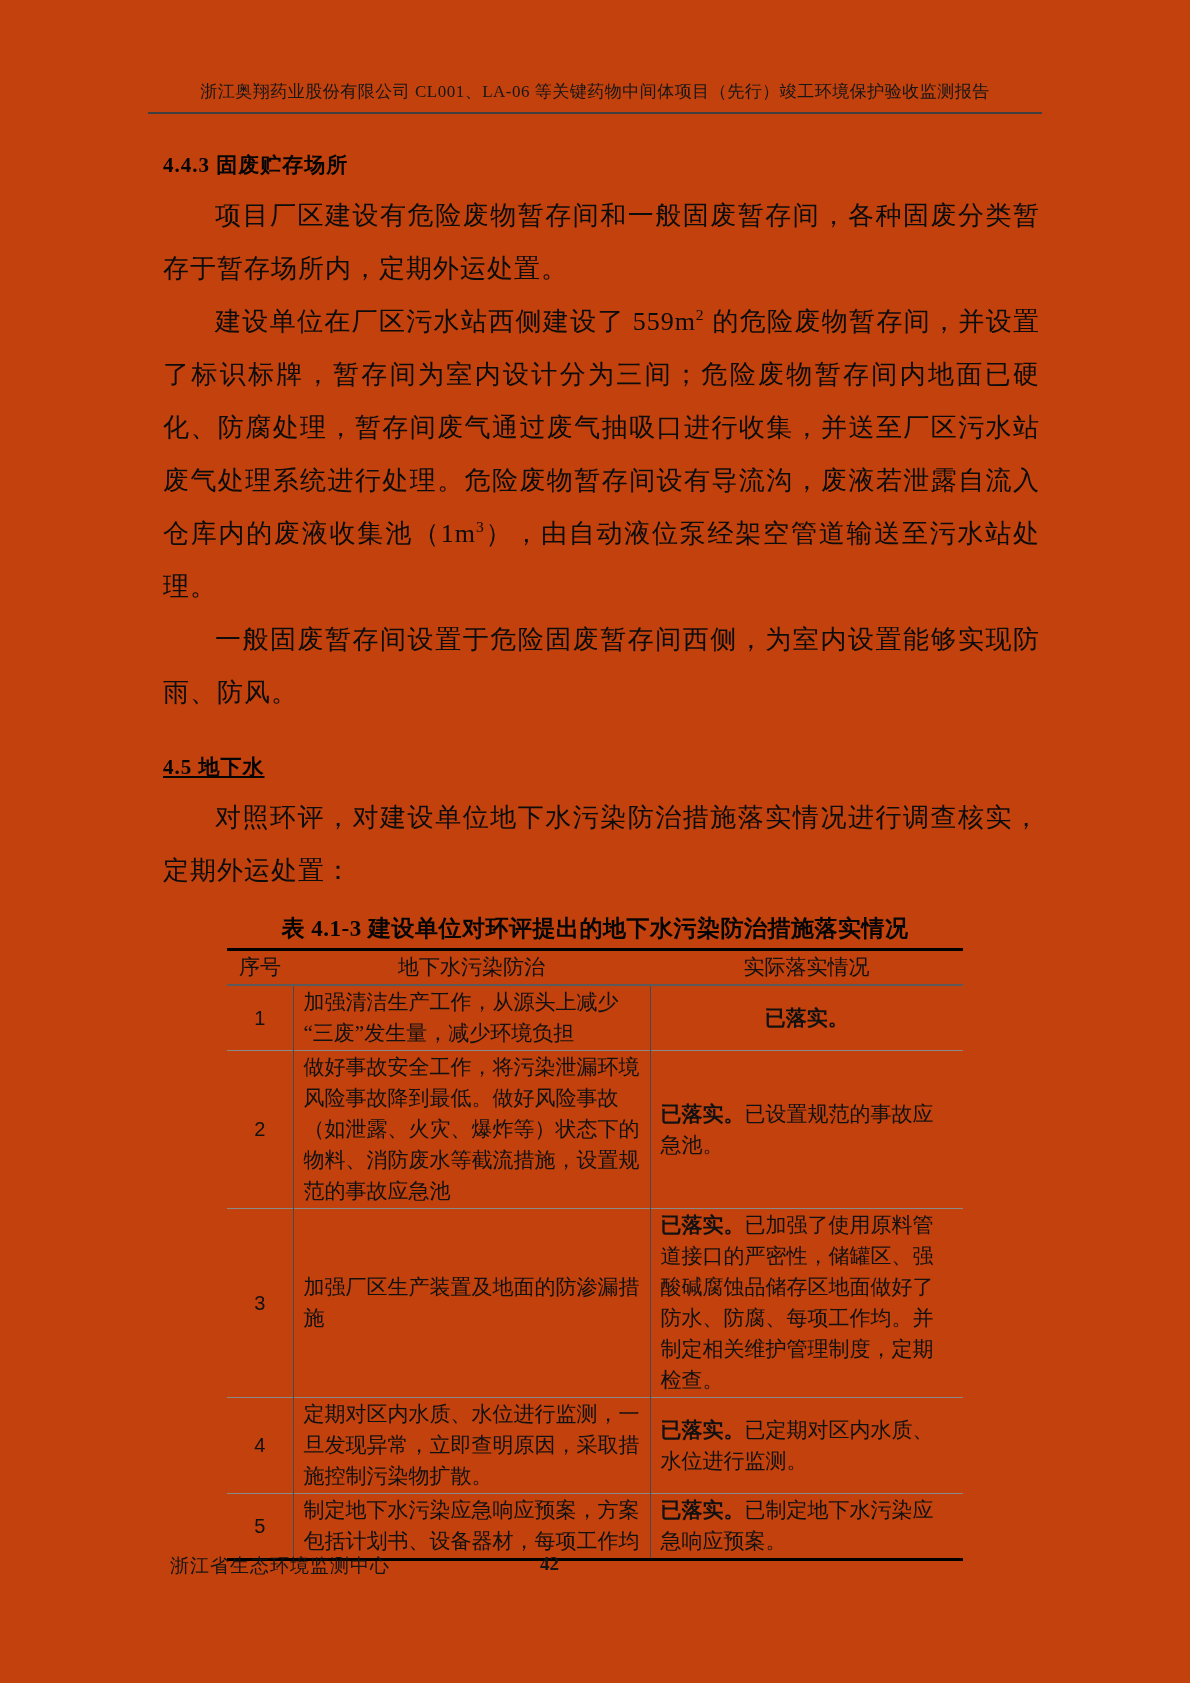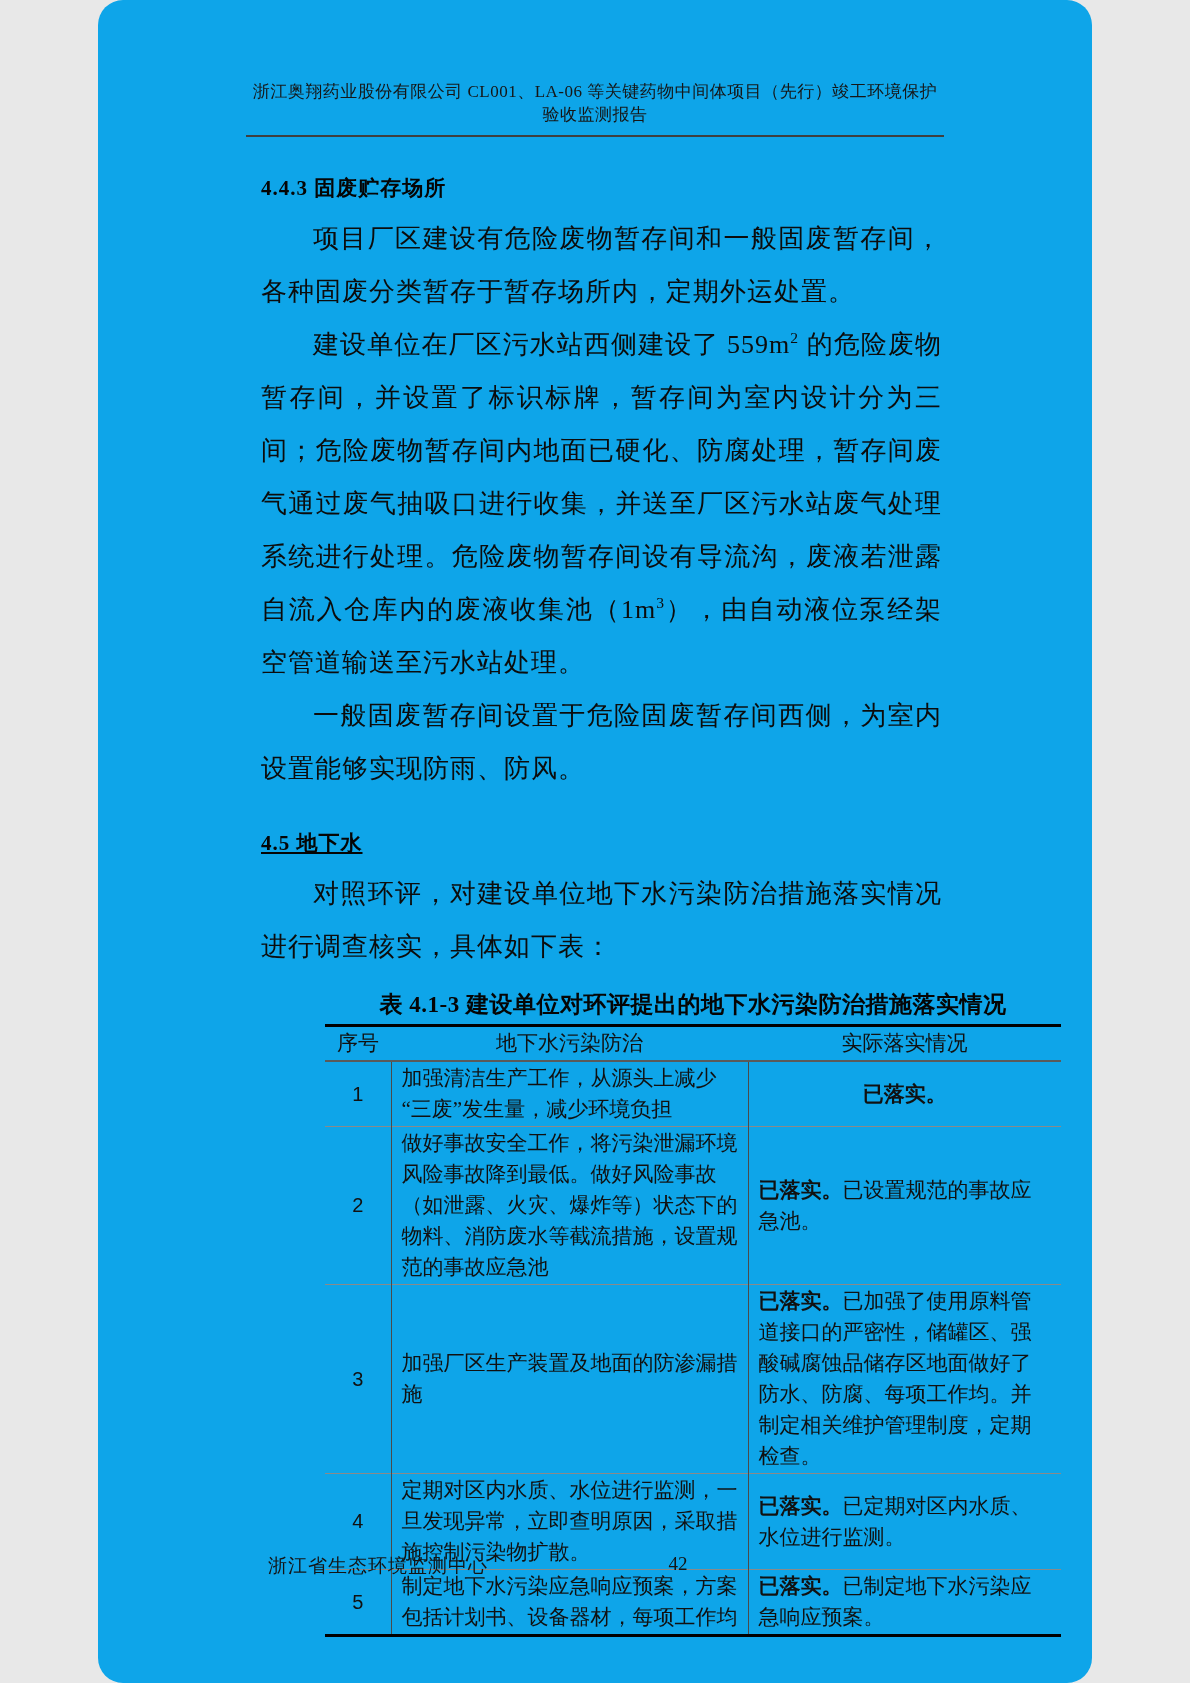--- a/index.html
+++ b/index.html
@@ -1,26 +1,25 @@
 <!DOCTYPE html>
 <html lang="zh"><head>
 <meta charset="utf-8">
 <style>
   * { margin: 0; padding: 0; box-sizing: border-box; }
   html, body { background: #e8e8e8; }
   .page {
     position: relative;
-    width: 994px;
+    width: 1190px;
     height: 1683px;
     margin: 0 auto;
-    background: #0ea5e9;
+    background: #c2410c;
     font-family: "Liberation Serif", "DejaVu Serif", serif;
     color: #0f0f0f;
     overflow: hidden;
-    border-radius: 25px;
   }
   
   .running-head {
     margin: 80px 148px 0 148px;
     text-align: center;
     font-size: 17px;
     letter-spacing: 0.5px;
     color: #161616;
     padding-bottom: 9px;
     border-bottom: 2px solid #3f3f3f;
@@ -107,24 +106,24 @@
     left: 170px;
     top: 0;
     font-size: 19px;
     color: #141414;
     letter-spacing: 1px;
   }
   .footer-pageno {
     position: absolute;
     left: 540px;
     width: 80px;
-    text-align: center;
     top: 0;
     font-size: 19px;
     color: #141414;
+    font-weight: bold;
   }
 </style>
 </head>
 <body>
 
 <div class="page">
 
   <header class="running-head">
     <span>浙江奥翔药业股份有限公司 CL001、LA-06 等关键药物中间体项目（先行）竣工环境保护验收监测报告</span>
   </header>
@@ -134,21 +133,21 @@
     <h2 class="sec-heading">4.4.3 固废贮存场所</h2>
 
     <p class="body-para">项目厂区建设有危险废物暂存间和一般固废暂存间，各种固废分类暂存于暂存场所内，定期外运处置。</p>
 
     <p class="body-para"><span>建设单位在厂区污水站西侧建设了 559m</span><sup class="unit-sup">2</sup><span> 的危险废物暂存间，并设置了标识标牌，暂存间为室内设计分为三间；危险废物暂存间内地面已硬化、防腐处理，暂存间废气通过废气抽吸口进行收集，并送至厂区污水站废气处理系统进行处理。危险废物暂存间设有导流沟，废液若泄露自流入仓库内的废液收集池（1m</span><sup class="unit-sup">3</sup><span>），由自动液位泵经架空管道输送至污水站处理。</span></p>
 
     <p class="body-para">一般固废暂存间设置于危险固废暂存间西侧，为室内设置能够实现防雨、防风。</p>
 
     <h2 class="sec-heading second">4.5 地下水</h2>
 
-    <p class="body-para">对照环评，对建设单位地下水污染防治措施落实情况进行调查核实，具体如下表：</p>
+    <p class="body-para">对照环评，对建设单位地下水污染防治措施落实情况进行调查核实，定期外运处置：</p>
 
     <div class="tbl-title">表 4.1-3 建设单位对环评提出的地下水污染防治措施落实情况</div>
 
     <table class="measures">
       <colgroup>
         <col class="c-no">
         <col class="c-mea">
         <col class="c-sta">
       </colgroup>
       <thead>

